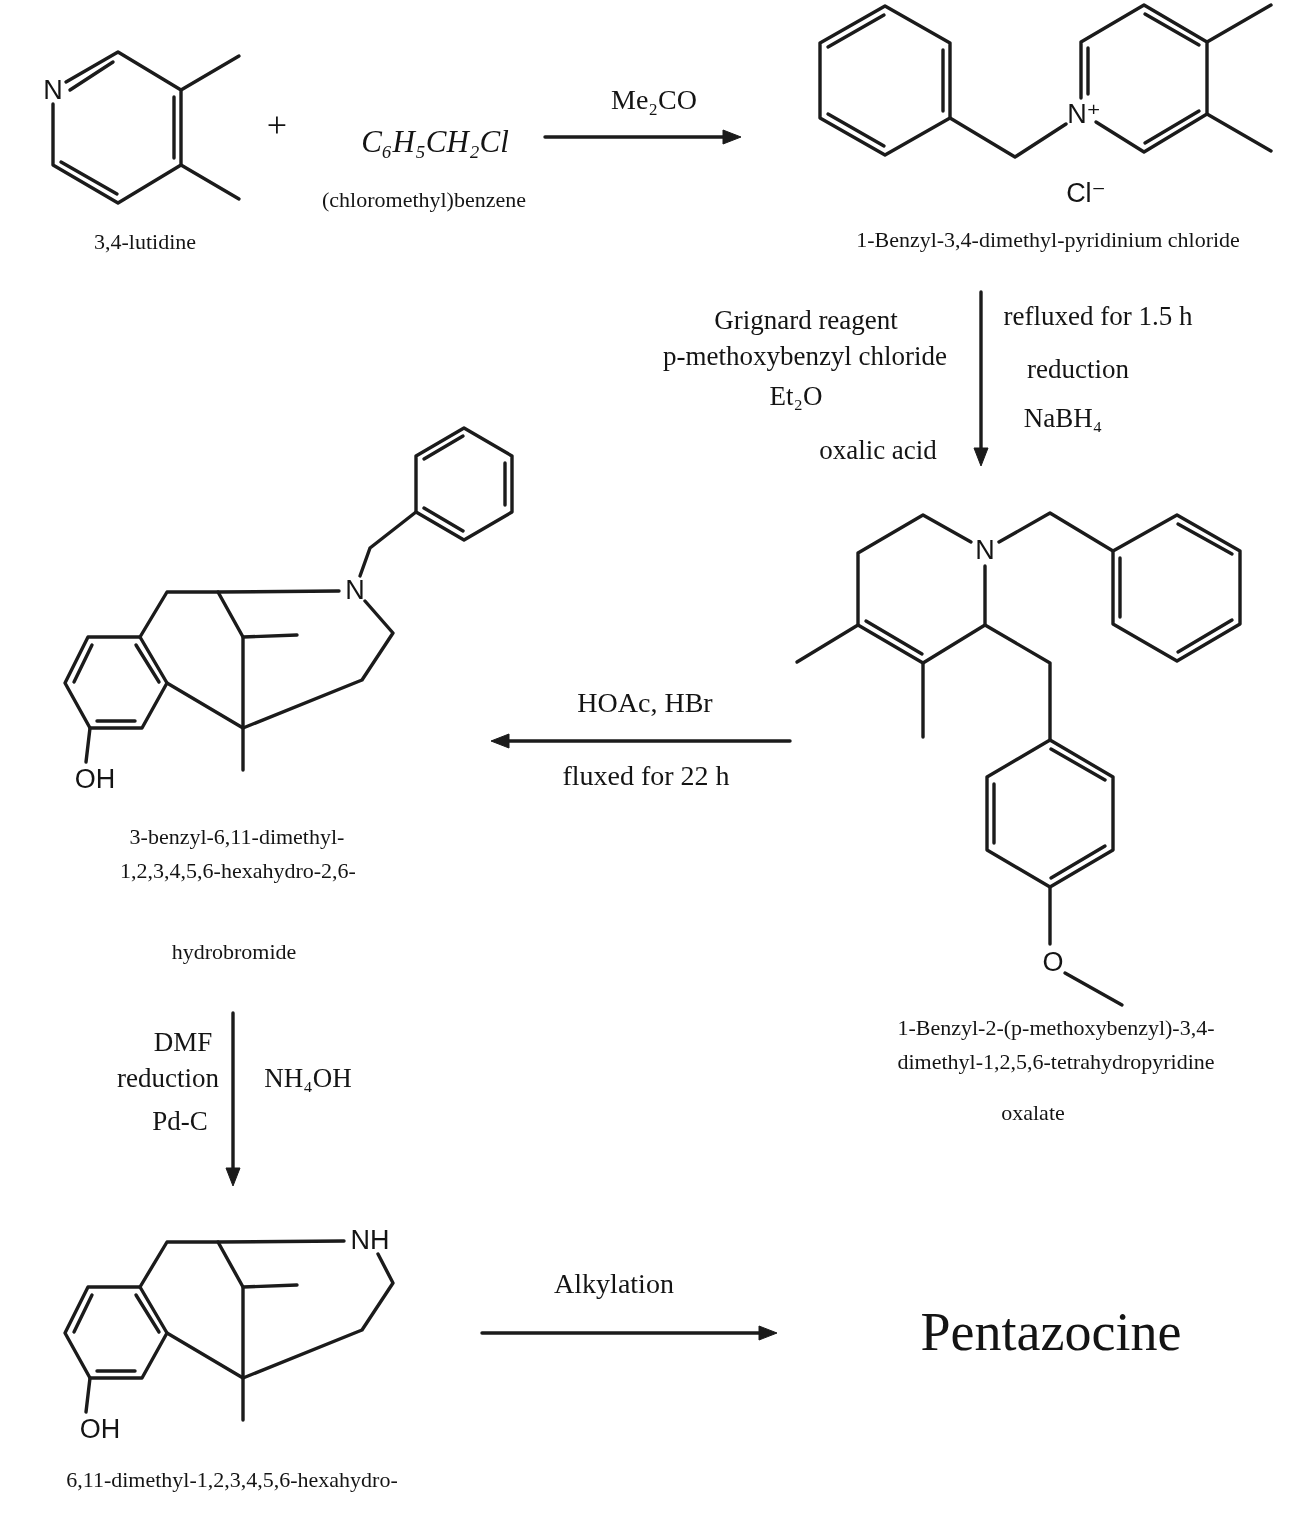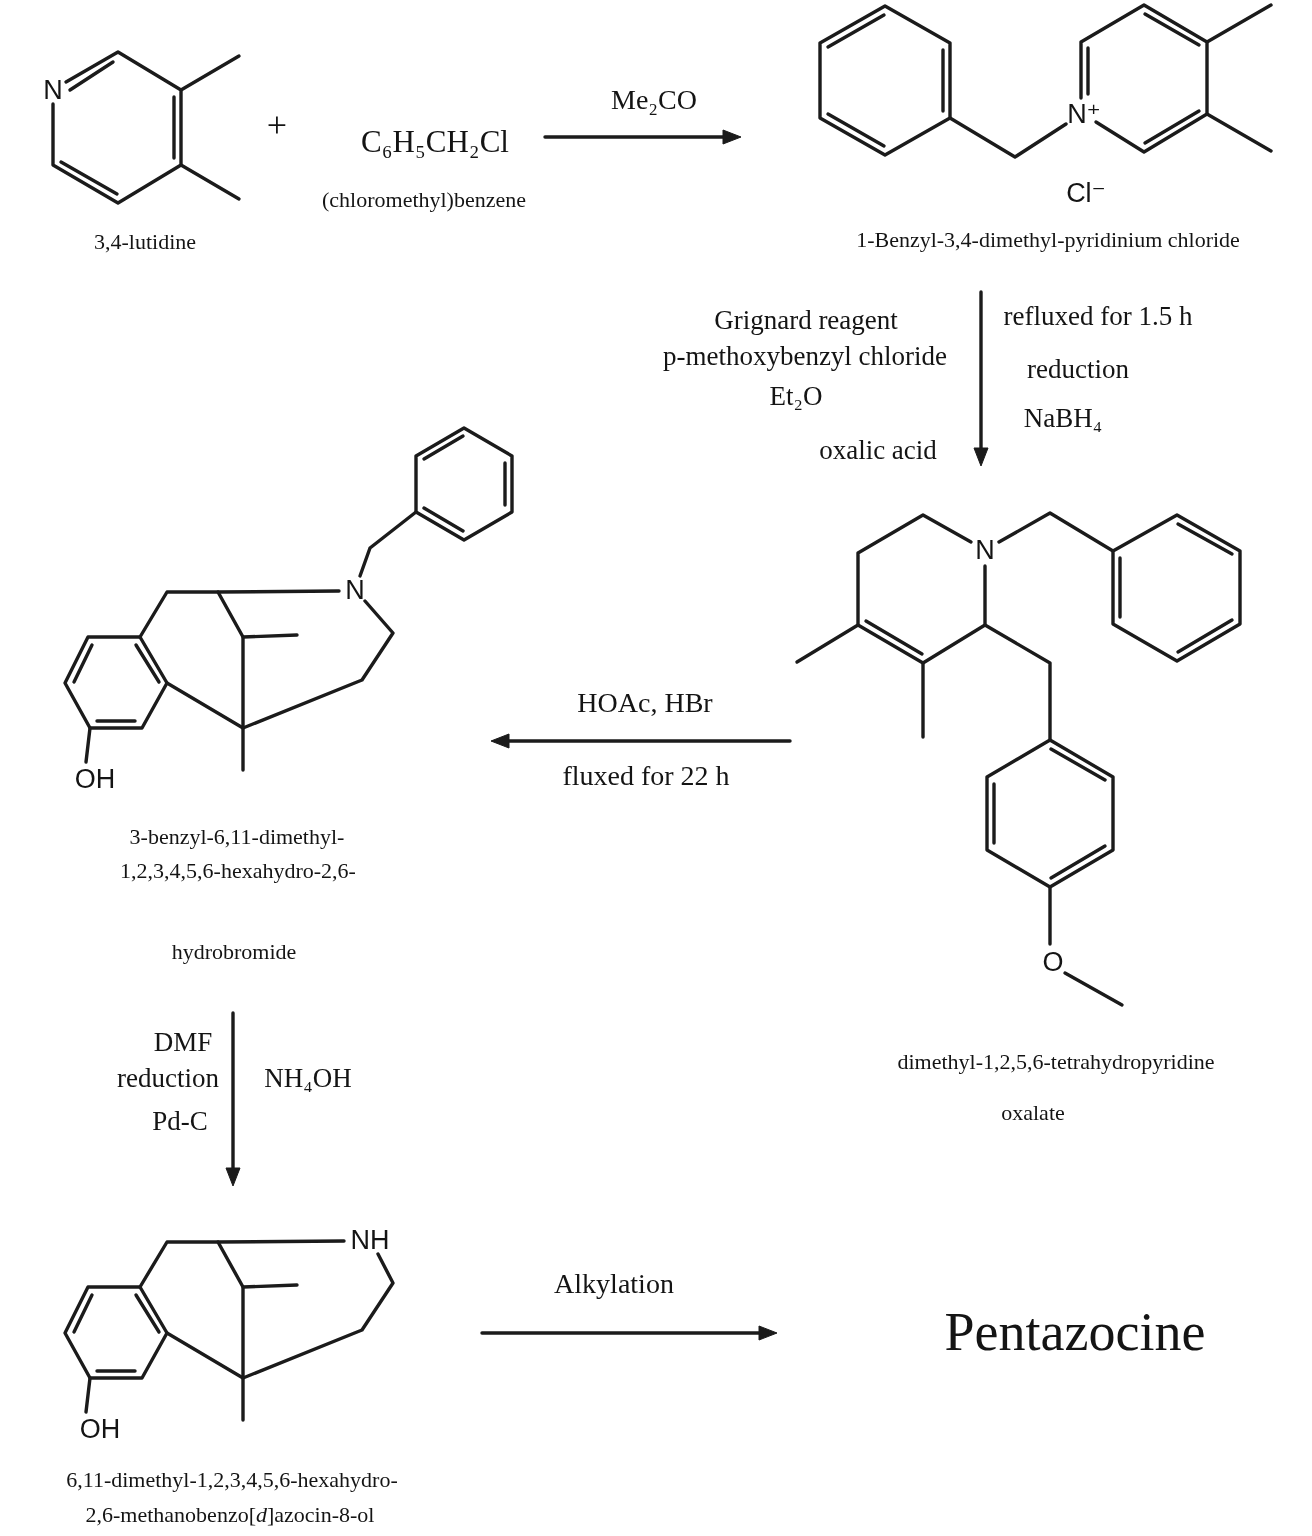--- a/index.html
+++ b/index.html
@@ -5,23 +5,23 @@
   html,body{margin:0;padding:0;background:#ffffff;}
   #scheme{position:relative;width:1312px;height:1536px;background:#ffffff;overflow:hidden;
           font-family:"Liberation Serif","DejaVu Serif",serif;color:#141414;}
   #linework{position:absolute;left:0;top:0;width:1312px;height:1536px;}
   svg line, svg path{stroke:#1b1b1b;stroke-width:3.4;fill:none;stroke-linecap:round;stroke-linejoin:round;}
   svg polygon{fill:#1b1b1b;stroke:#1b1b1b;stroke-width:1;}
   .lbl{position:absolute;transform:translate(-50%,-50%);white-space:nowrap;line-height:1.05;text-align:center;}
   .serif27{font-size:27px;}
   .serif28{font-size:28px;}
   .serif29{font-size:22px;}
-  .serif31{font-size:31px;}
+  .serif31{font-size:31px;font-style:italic;}
   .serif36{font-size:36px;}
-  .big54{font-size:54px;margin-left:24px;}
+  .big54{font-size:54px;}
   .atom{font-family:"Liberation Sans","DejaVu Sans",sans-serif;font-size:27px;}
   .it{font-style:italic;}
 </style>
 </head>
 <body>
 
 <div id="scheme">
 
   <svg id="linework" viewBox="0 0 1312 1536">
 
@@ -143,35 +143,35 @@
   <div class="lbl serif28" style="left:654px;top:100px">Me₂CO</div>
 
   <div class="lbl serif27" style="left:806px;top:320px">Grignard reagent</div>
   <div class="lbl serif27" style="left:805px;top:356px">p-methoxybenzyl chloride</div>
   <div class="lbl serif27" style="left:796px;top:396px">Et₂O</div>
   <div class="lbl serif27" style="left:878px;top:450px">oxalic acid</div>
   <div class="lbl serif27" style="left:1098px;top:316px">refluxed for 1.5 h</div>
   <div class="lbl serif27" style="left:1078px;top:369px">reduction</div>
   <div class="lbl serif27" style="left:1063px;top:418px">NaBH₄</div>
 
+  <div class="lbl serif29" style="left:1056px;top:1028px">1-Benzyl-2-(p-methoxybenzyl)-3,4-</div>
   <div class="lbl serif29" style="left:1056px;top:1062px">dimethyl-1,2,5,6-tetrahydropyridine</div>
   <div class="lbl serif29" style="left:1033px;top:1113px">oxalate</div>
 
   <div class="lbl serif28" style="left:645px;top:703px">HOAc, HBr</div>
   <div class="lbl serif28" style="left:646px;top:776px">fluxed for 22 h</div>
 
   <div class="lbl serif29" style="left:237px;top:837px">3-benzyl-6,11-dimethyl-</div>
   <div class="lbl serif29" style="left:238px;top:871px">1,2,3,4,5,6-hexahydro-2,6-</div>
   <div class="lbl serif29" style="left:234px;top:952px">hydrobromide</div>
 
   <div class="lbl serif27" style="left:183px;top:1042px">DMF</div>
   <div class="lbl serif27" style="left:168px;top:1078px">reduction</div>
   <div class="lbl serif27" style="left:180px;top:1121px">Pd-C</div>
   <div class="lbl serif27" style="left:308px;top:1078px">NH₄OH</div>
 
   <div class="lbl serif29" style="left:232px;top:1480px">6,11-dimethyl-1,2,3,4,5,6-hexahydro-</div>
-  <div class="lbl serif29" style="left:230px;top:1515px"><span>2,6-methanobenzo[</span><span class="it">d</span><span>]azocin-8-ol</span></div>
 
   <div class="lbl serif28" style="left:614px;top:1284px">Alkylation</div>
 
   <div class="lbl big54" style="left:1051px;top:1332px">Pentazocine</div>
 
 </div>
 
 </body></html>

